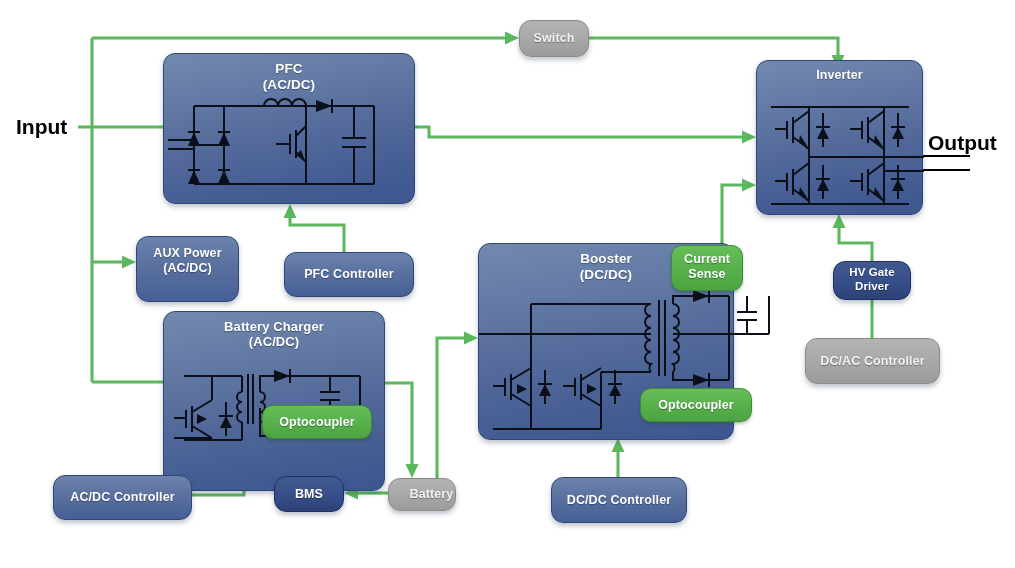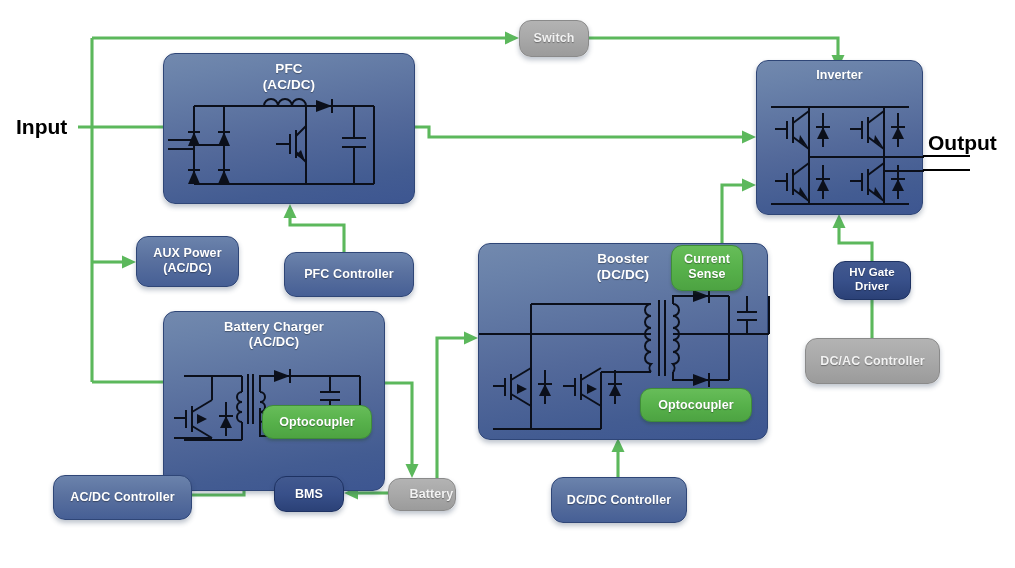--- a/index.html
+++ b/index.html
@@ -211,34 +211,34 @@
       <path class="ckt" d="M52,96 H167"></path>
       <path class="ckt" d="M127,110 H167"></path>
     </svg>
   </div>
 
   <svg class="layer">
     <path class="outw" d="M923,156 H970"></path>
     <path class="outw" d="M923,170 H970"></path>
   </svg>
 
-  <div class="blk sm" style="left:136px;top:236px;width:103px;height:51px;">
+  <div class="blk sm" style="left:136px;top:236px;width:103px;height:66px;">
     <div class="ttl" style="top:9px;font-size:12.5px;">
       <div>AUX Power</div>
       <div>(AC/DC)</div>
     </div>
   </div>
 
   <div class="blk sm" style="left:284px;top:252px;width:130px;height:45px;">
     <div class="ttl" style="top:14px;font-size:12.5px;">
       <div>PFC Controller</div>
     </div>
   </div>
 
-  <div class="blk big" style="left:478px;top:243px;width:290px;height:197px;padding-left:18px;">
+  <div class="blk big" style="left:478px;top:243px;width:256px;height:197px;padding-left:18px;">
     <div class="ttl" style="top:7px;font-size:13.5px;">
       <div>Booster</div>
       <div>(DC/DC)</div>
     </div>
     <svg class="layer" style="width:290px;height:197px;">
 
       <path class="ckt" d="M52,60 H172"></path>
 
       <path class="ckt" d="M0,90 H172"></path>
 

